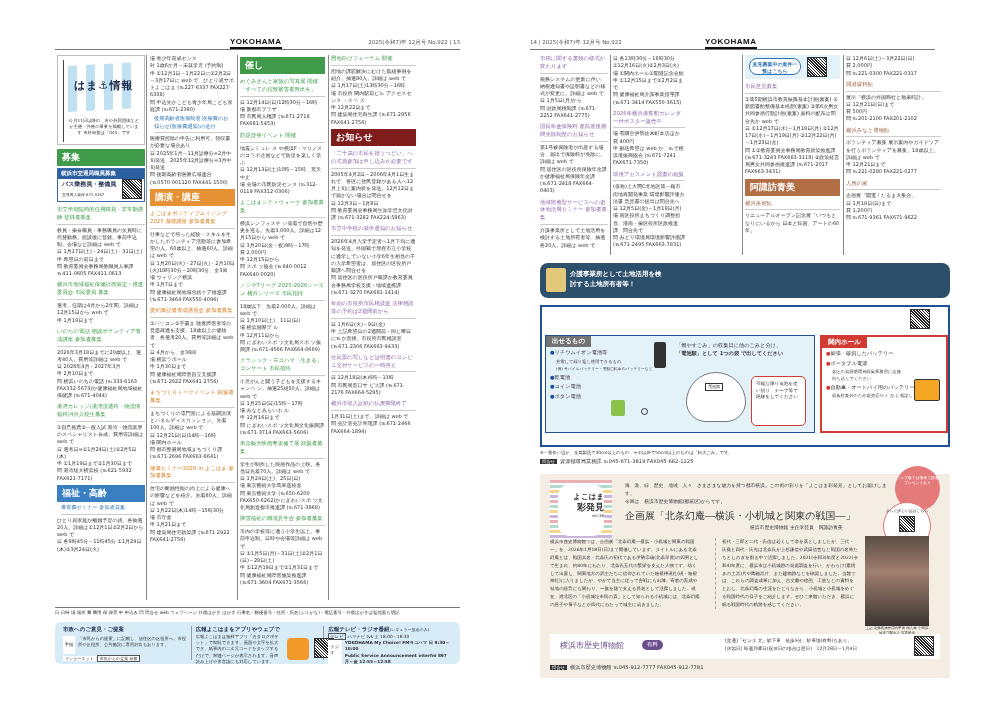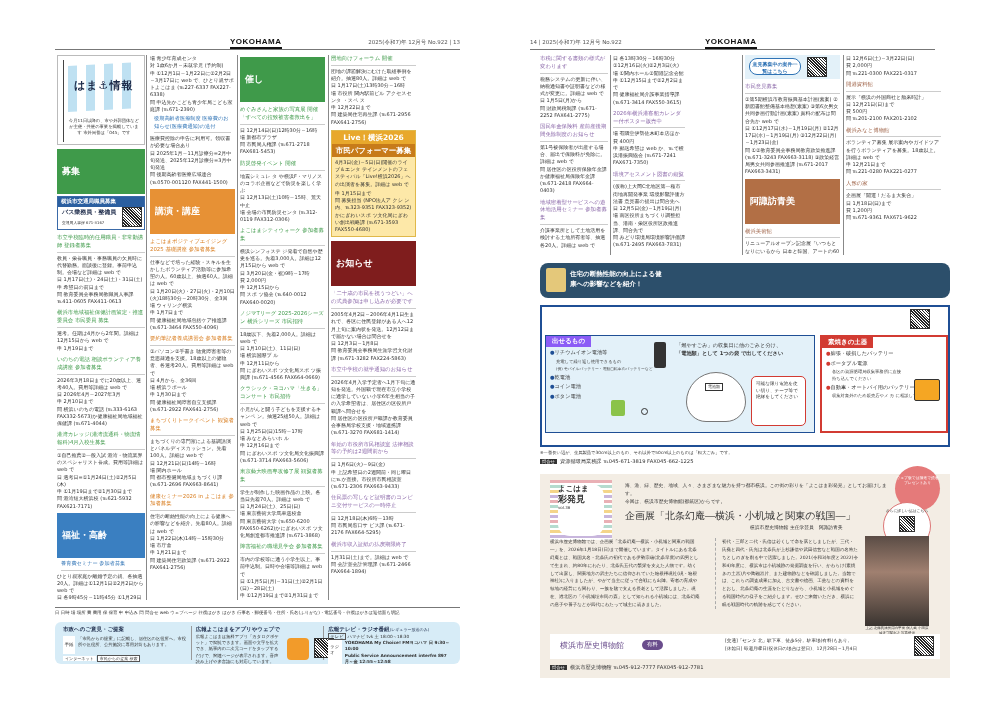--- a/index.html
+++ b/index.html
@@ -9,21 +9,21 @@
 .pr{left:500px;width:500px}
 .hdr{position:absolute;top:36px;height:14px;border-bottom:1px solid #777}
 .pl .hdr{left:55px;right:40px}
 .pr .hdr{left:30px;right:65px}
 .logo{position:absolute;top:1px;font-family:"Liberation Sans",sans-serif;font-weight:bold;font-size:8px;letter-spacing:.5px;color:#111;border-bottom:2px solid #111;line-height:10px}
 .pl .logo{left:175px}.pr .logo{left:175px}
 .issue{position:absolute;top:3px;font-size:5.5px;color:#555}
 .pl .issue{right:0}.pr .issue{left:0}
 .col{position:absolute;top:55px;overflow:hidden}
 .vline{position:absolute;top:55px;width:1px;background:#888}
-.sec{color:#fff;font-weight:bold;font-size:9px;padding:16px 5px;margin:3px 0 2px}
+.sec{color:#fff;font-weight:bold;font-size:9px;padding:2px 5px;margin:3px 0 2px}
 .g{background:#3f9a4a}.o{background:#e79135}.b{background:#3a7fc1}.pu{background:#7f1d1d}.br{background:#b26f45}
 .t{font-size:5.4px;margin:4px 0 2px;padding-bottom:2px;border-bottom:1px solid #ccc}
 .t.gr{color:#3f9a4a}.t.bl{color:#2f73b5}.t.or{color:#d87c1d}.t.pp{color:#8a67a8}.t.bn{color:#a0654a}
 .p{font-size:5px;color:#333}
 .flag{position:absolute;left:57px;top:55px;width:88px;height:90px;border:1px solid #bbb}
 .flag .stripes{position:absolute;left:10px;top:8px;width:72px;height:46px;background:repeating-linear-gradient(90deg,#bfe1f2 0 9px,#fff 9px 18px);transform:skewY(-3deg)}
 .flag .ttl{position:absolute;left:16px;top:22px;font-weight:bold;font-size:11px;color:#1d2b4a;letter-spacing:1px}
 .flag .pole{position:absolute;left:5px;top:4px;width:1px;height:82px;background:#444}
 .flag .desc{position:absolute;left:10px;right:4px;top:62px;font-size:4.3px;text-align:center;color:#333}
 .busad{border:1px solid #3a6aa8;margin:2px 0;height:34px;position:relative}
@@ -43,33 +43,33 @@
 .tenbanner{position:absolute;left:540px;top:263px;width:410px;height:35px;background:#2c4f6b;border-radius:8px}
 .tenbanner .lt{position:absolute;left:30px;top:7px;color:#fff;font-weight:bold;font-size:6.5px;line-height:1.5}
 .tenbanner .rt{position:absolute;left:130px;top:3px;right:4px;bottom:3px;background:#fff;border-radius:2px;padding:2px 6px}
 .tenbanner .rt .h{font-weight:bold;font-size:8px;color:#1d2b4a}
 .tenbanner .rt .c{font-size:5px;color:#333}
 .li{position:absolute;left:540px;top:305px;width:410px;height:142px;border:2px solid #1f4f95}
 .li .lh{background:#1f4f95;color:#fff;font-weight:bold;font-size:14px;padding:2px 8px;height:24px}
 .li .ok{position:absolute;left:3px;top:28px;width:270px;height:98px;background:#e3f1f9;border:1px solid #1f4f95}
 .li .ng{position:absolute;left:278px;top:28px;width:128px;height:98px;border:2px solid #d23b32}
 .tag{display:inline-block;font-weight:bold;font-size:6.5px;color:#fff;padding:1px 6px}
-.li .ok .tag{background:#8b5cf6}.li .ng .tag{background:#d23b32}
+.li .ok .tag{background:#737373}.li .ng .tag{background:#d23b32}
 .bl{font-size:5.2px;margin:2px 4px}
 .bl .dot{color:#1f4f95}.red .dot{color:#d23b32}
 .small{font-size:4.3px;color:#444;margin:1px 10px}
 .bagtxt{position:absolute;left:130px;top:5px;font-size:5.2px;line-height:1.6}
 .bag{position:absolute;left:140px;top:36px;width:60px;height:50px;background:#fff;border-radius:30px 30px 20px 20px;border:1px solid #777}
 .callout{position:absolute;left:205px;top:40px;width:55px;height:50px;background:#fff;border:1px solid #d23b32;border-radius:5px;font-size:4.6px;padding:4px}
 .linote{position:absolute;left:540px;top:450px;font-size:4.3px;color:#333}
 .contact{position:absolute;font-size:5.2px;color:#333}
 .contact .k{background:#333;color:#fff;font-size:4.3px;padding:0 2px;margin-right:3px}
 .yoko{position:absolute;left:540px;top:458px;width:410px;height:220px;background:#f3ede4}
 .yoko .badge{position:absolute;left:10px;top:6px;width:62px;height:60px;background:repeating-linear-gradient(180deg,#e9b0b5 0 3px,#fff 3px 5px,#b5dbcf 5px 8px,#fff 8px 10px,#f4d58a 10px 13px,#fff 13px 15px,#c8b6dd 15px 18px,#fff 18px 20px)}
-.yoko .badge .in{position:absolute;left:8px;top:4px;width:46px;height:52px;background:#fff;border-radius:12px;text-align:left;font-weight:bold;font-size:7.5px;color:#333;padding-top:0;line-height:1.3}
+.yoko .badge .in{position:absolute;left:8px;top:4px;width:46px;height:52px;background:#fff;border-radius:12px;text-align:right;font-weight:bold;font-size:7.5px;color:#333;padding-top:8px;line-height:1.3}
 .yoko .intro{position:absolute;left:85px;top:8px;font-size:4.8px;color:#333;line-height:1.7}
 .yoko .et{position:absolute;left:85px;top:35px;font-family:"DejaVu Serif",serif;font-size:10px;font-weight:normal;color:#333}
 .yoko .au{position:absolute;left:210px;top:51px;font-size:4.8px}
 .yoko .c1{position:absolute;left:10px;top:64px;width:150px;font-size:4.5px;line-height:1.75}
 .yoko .c2{position:absolute;left:175px;top:64px;width:143px;font-size:4.5px;line-height:1.75;border-left:1px dashed #aaa;padding-left:6px}
 .yoko .photo{position:absolute;left:325px;top:60px;width:64px;height:90px;background:linear-gradient(180deg,#5a4c45,#a08070 40%,#3a3430);}
 .yoko .ph-cap{position:absolute;left:325px;top:152px;width:64px;font-size:3.5px;text-align:center}
 .yoko .pink{position:absolute;left:355px;top:-8px;width:45px;height:45px;border-radius:50%;background:#e57a7a;color:#fff;font-size:3.8px;text-align:center;padding-top:10px;line-height:1.3}
 .yoko .ring{position:absolute;left:343px;top:18px;width:48px;height:48px;border-radius:50%;border:1px solid #d77;background:#fff;font-size:3.8px;text-align:center;padding-top:5px}
 .yoko .info{position:absolute;left:10px;top:170px;width:390px;height:25px;background:#fff}
@@ -240,27 +240,20 @@
 
 <div class="col" style="left:331px;width:85px;height:545px">
   <div>
     <div class="t gr" style="margin-top:0">団地向けフォーラム 開催</div>
     <div class="p">団地の課題解決にむけた取組事例を紹介。抽選80人。詳細は web で</div>
     <div class="p">日 1月17日(土)13時30分～16時</div>
     <div class="p">場 市役所 関内駅前ビル アクセスセンタ ・スペ ス</div>
     <div class="p">申 12月22日まで</div>
     <div class="p">問 建築局住宅再生課 (℡671-2956 FAX641-2756)</div>
   </div>
-  <div class="live">
-    <div class="lh">Live！横浜2026</div>
-    <div class="lh lh2">市民パフォーマー募集</div>
-    <div class="p" style="padding:2px 3px">4月3日(金)～5日(日)開催のライブ＆エンタ テインメントのフェスティバル「Live!横浜2026」への出演者を募集。詳細は web で</div>
-    <div class="p" style="padding:0 3px">申 1月15日まで</div>
-    <div class="p" style="padding:0 3px">問 募集担当 (NPO法人ア クシ ン内、℡323-9351 FAX323-9352)かにぎわいスポ ツ文化局にぎわい創出戦略課 (℡671-3593 FAX550-4680)</div>
-  </div>
   <div class="sec pu">お知らせ</div>
   <div>
     <div class="t pp">「二十歳の市民を祝うつどい」への式典参加は申し込みが必要です</div>
     <div class="p">2005年4月2日～2006年4月1日生まれで、各区に住民登録がある人へ12月上旬に案内状を発送。12月12日まで届かない場合は問合せを</div>
     <div class="p">日 12月3日～1月8日</div>
     <div class="p">問 教育委員会事務局生涯学習文化財課 (℡671-3282 FAX224-5863)</div>
   </div>
   <div>
     <div class="t pp">市立中学校の就学通知のお知らせ</div>
     <div class="p">2026年4月入学予定者へ1月下旬に通知を発送。外国籍で現在市立小学校に通学していない小学6年生相当の子の入学希望者は、居住区の区役所戸籍課へ問合せを</div>
@@ -403,21 +396,21 @@
     <div class="t bn">人形の家</div>
     <div class="p">企画展「開運！だるま大集合」</div>
     <div class="p">日 1月18日(日)まで</div>
     <div class="p">費 1,200円</div>
     <div class="p">問 ℡671-9361 FAX671-9622</div>
   </div>
 </div>
 
 <div class="tenbanner">
   <div style="position:absolute;left:6px;top:5px;width:20px;height:24px;background:#e4c87a;border-radius:2px"></div>
-  <div class="lt" style="width:95px">住宅の断熱性能の向上による健康への影響などを紹介！</div>
+  <div class="lt" style="width:95px">介護事業所として土地活用を検討する土地所有者等！</div>
 </div>
 
 <div class="li">
   <div class="qr" style="position:absolute;right:18px;top:2px;width:20px;height:20px"></div>
   <div style="position:absolute;right:3px;top:7px;font-size:3.5px;color:#fff;width:12px">詳しくはこちら</div>
   <div class="ok">
     <span class="tag">出せるもの</span>
     <div class="bl"><span class="dot">●</span><span>リチウムイオン電池等</span></div>
     <div class="small">充電して繰り返し使用できるもの</div>
     <div class="small" style="font-size:3.8px">(例) モバイルバッテリー・電動自転車のバッテリーなど</div>
@@ -430,21 +423,21 @@
     <div class="bagtxt">
       <div>「燃やすごみ」の収集日に他のごみと分け、</div>
       <div style="font-weight:bold">「電池類」として 1つの袋 で出してください</div>
     </div>
     <div class="bag">
       <div style="position:absolute;left:18px;top:10px;background:#fff;border:1px solid #333;font-size:4px;padding:0 2px">電池類</div>
     </div>
     <div class="callout">可能な限り電池を使い切り、テープ等で絶縁をしてください</div>
   </div>
   <div class="ng">
-    <span class="tag">素焼きの土器</span>
+    <span class="tag">関内ホール</span>
     <div class="bl red"><span class="dot">●</span><span>膨張・破損したバッテリー</span></div>
     <div class="bl red"><span class="dot">●</span><span>ポータブル電源</span></div>
     <div class="small" style="width:70px">各区の資源循環局収集事務所に直接持ち込んでください</div>
     <div class="bl red"><span class="dot">●</span><span>自動車・オートバイ用のバッテリー</span></div>
     <div class="small">収集対象外のため販売店やメ カ に相談してください</div>
     <div style="position:absolute;right:6px;top:42px;width:26px;height:22px;background:#f5a623;border:1px solid #333;border-radius:2px"></div>
   </div>
 </div>
 <div class="linote">※一番長い辺が、金属製品で30cm以上のもの、それ以外で50cm以上のものは「粗大ごみ」です。</div>
 

